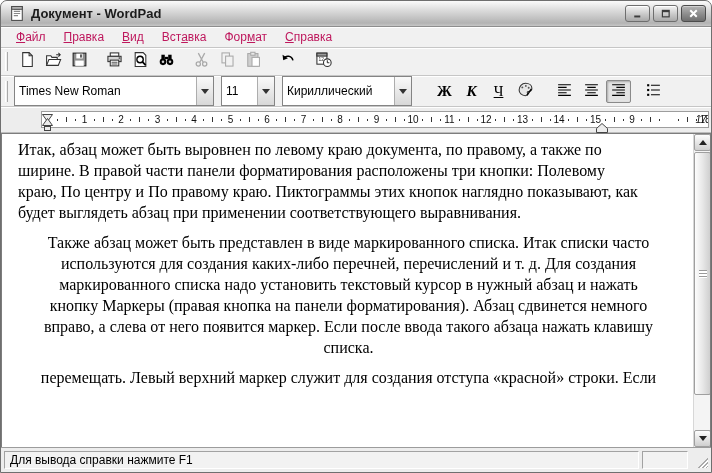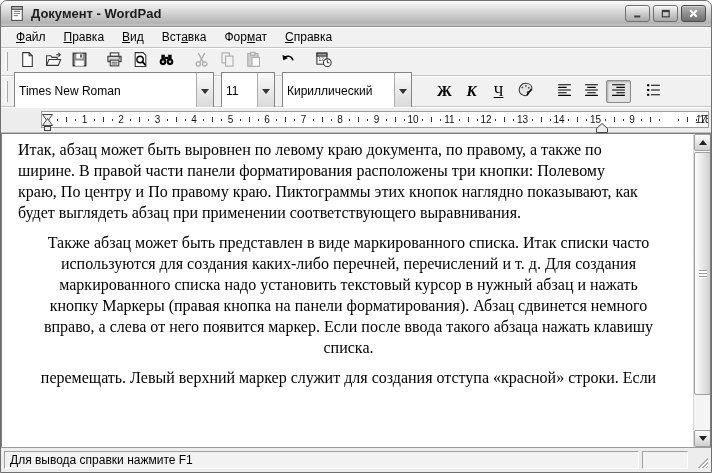--- a/index.html
+++ b/index.html
@@ -21,33 +21,33 @@
   .wbtn {
     width:25px; height:17px; border:1px solid #6e6e6e; border-radius:3px;
     background:linear-gradient(#f4f4f4,#c9c9c9 55%,#a9a9a9);
     display:flex; align-items:center; justify-content:center; cursor:default;
     box-shadow:inset 0 1px 0 #fff;
   }
   .wbtn.close { background:linear-gradient(#b5b5b5,#8c8c8c 55%,#6e6e6e); border-color:#4c4c4c; box-shadow:inset 0 1px 0 #cfcfcf; }
   
   .bar { background:#f1f1f1; border-bottom:1px solid #c6c6c6; box-shadow:inset 0 1px 0 #ffffff; display:flex; align-items:center; }
   .menubar { height:21px; flex:0 0 21px; padding-left:6px; }
-  .menu-item { font-size:12px; color:#000000; padding:2px 9px; cursor:default; }
+  .menu-item { font-size:12px; color:#be185d; padding:2px 9px; cursor:default; }
   .menu-item u { text-decoration:underline; }
   .gripper { width:3px; height:70%; border-left:1px solid #ffffff; border-right:1px solid #a9a9a9; margin:0 6px 0 4px; }
   .toolbar { height:28px; flex:0 0 28px; }
   .tbtn {
     width:24px; height:23px; display:flex; align-items:center; justify-content:center;
     border:1px solid transparent; border-radius:2px; margin:0 1px; cursor:default;
   }
   .tbtn svg { width:17px; height:17px; }
   .tb-gap { width:9px; }
   .formatbar { height:31px; flex:0 0 31px; }
   .combo {
-    height:38px; background:#fff; border:1px solid #848484; display:flex; align-items:center;
+    height:30px; background:#fff; border:1px solid #848484; display:flex; align-items:center;
     font-size:12px; color:#000; margin-right:7px; position:relative;
   }
   .combo .val { padding:0 4px; flex:1 1 auto; white-space:nowrap; overflow:hidden; }
   .combo .drop {
     width:17px; height:100%; border-left:1px solid #adadad; flex:0 0 17px;
     background:linear-gradient(#fafafa,#d8d8d8); display:flex; align-items:center; justify-content:center;
   }
   .combo .drop:after { content:""; border:4px solid transparent; border-top:5px solid #333; margin-top:5px; }
   .fbtn {
     width:25px; height:23px; display:flex; align-items:center; justify-content:center;

